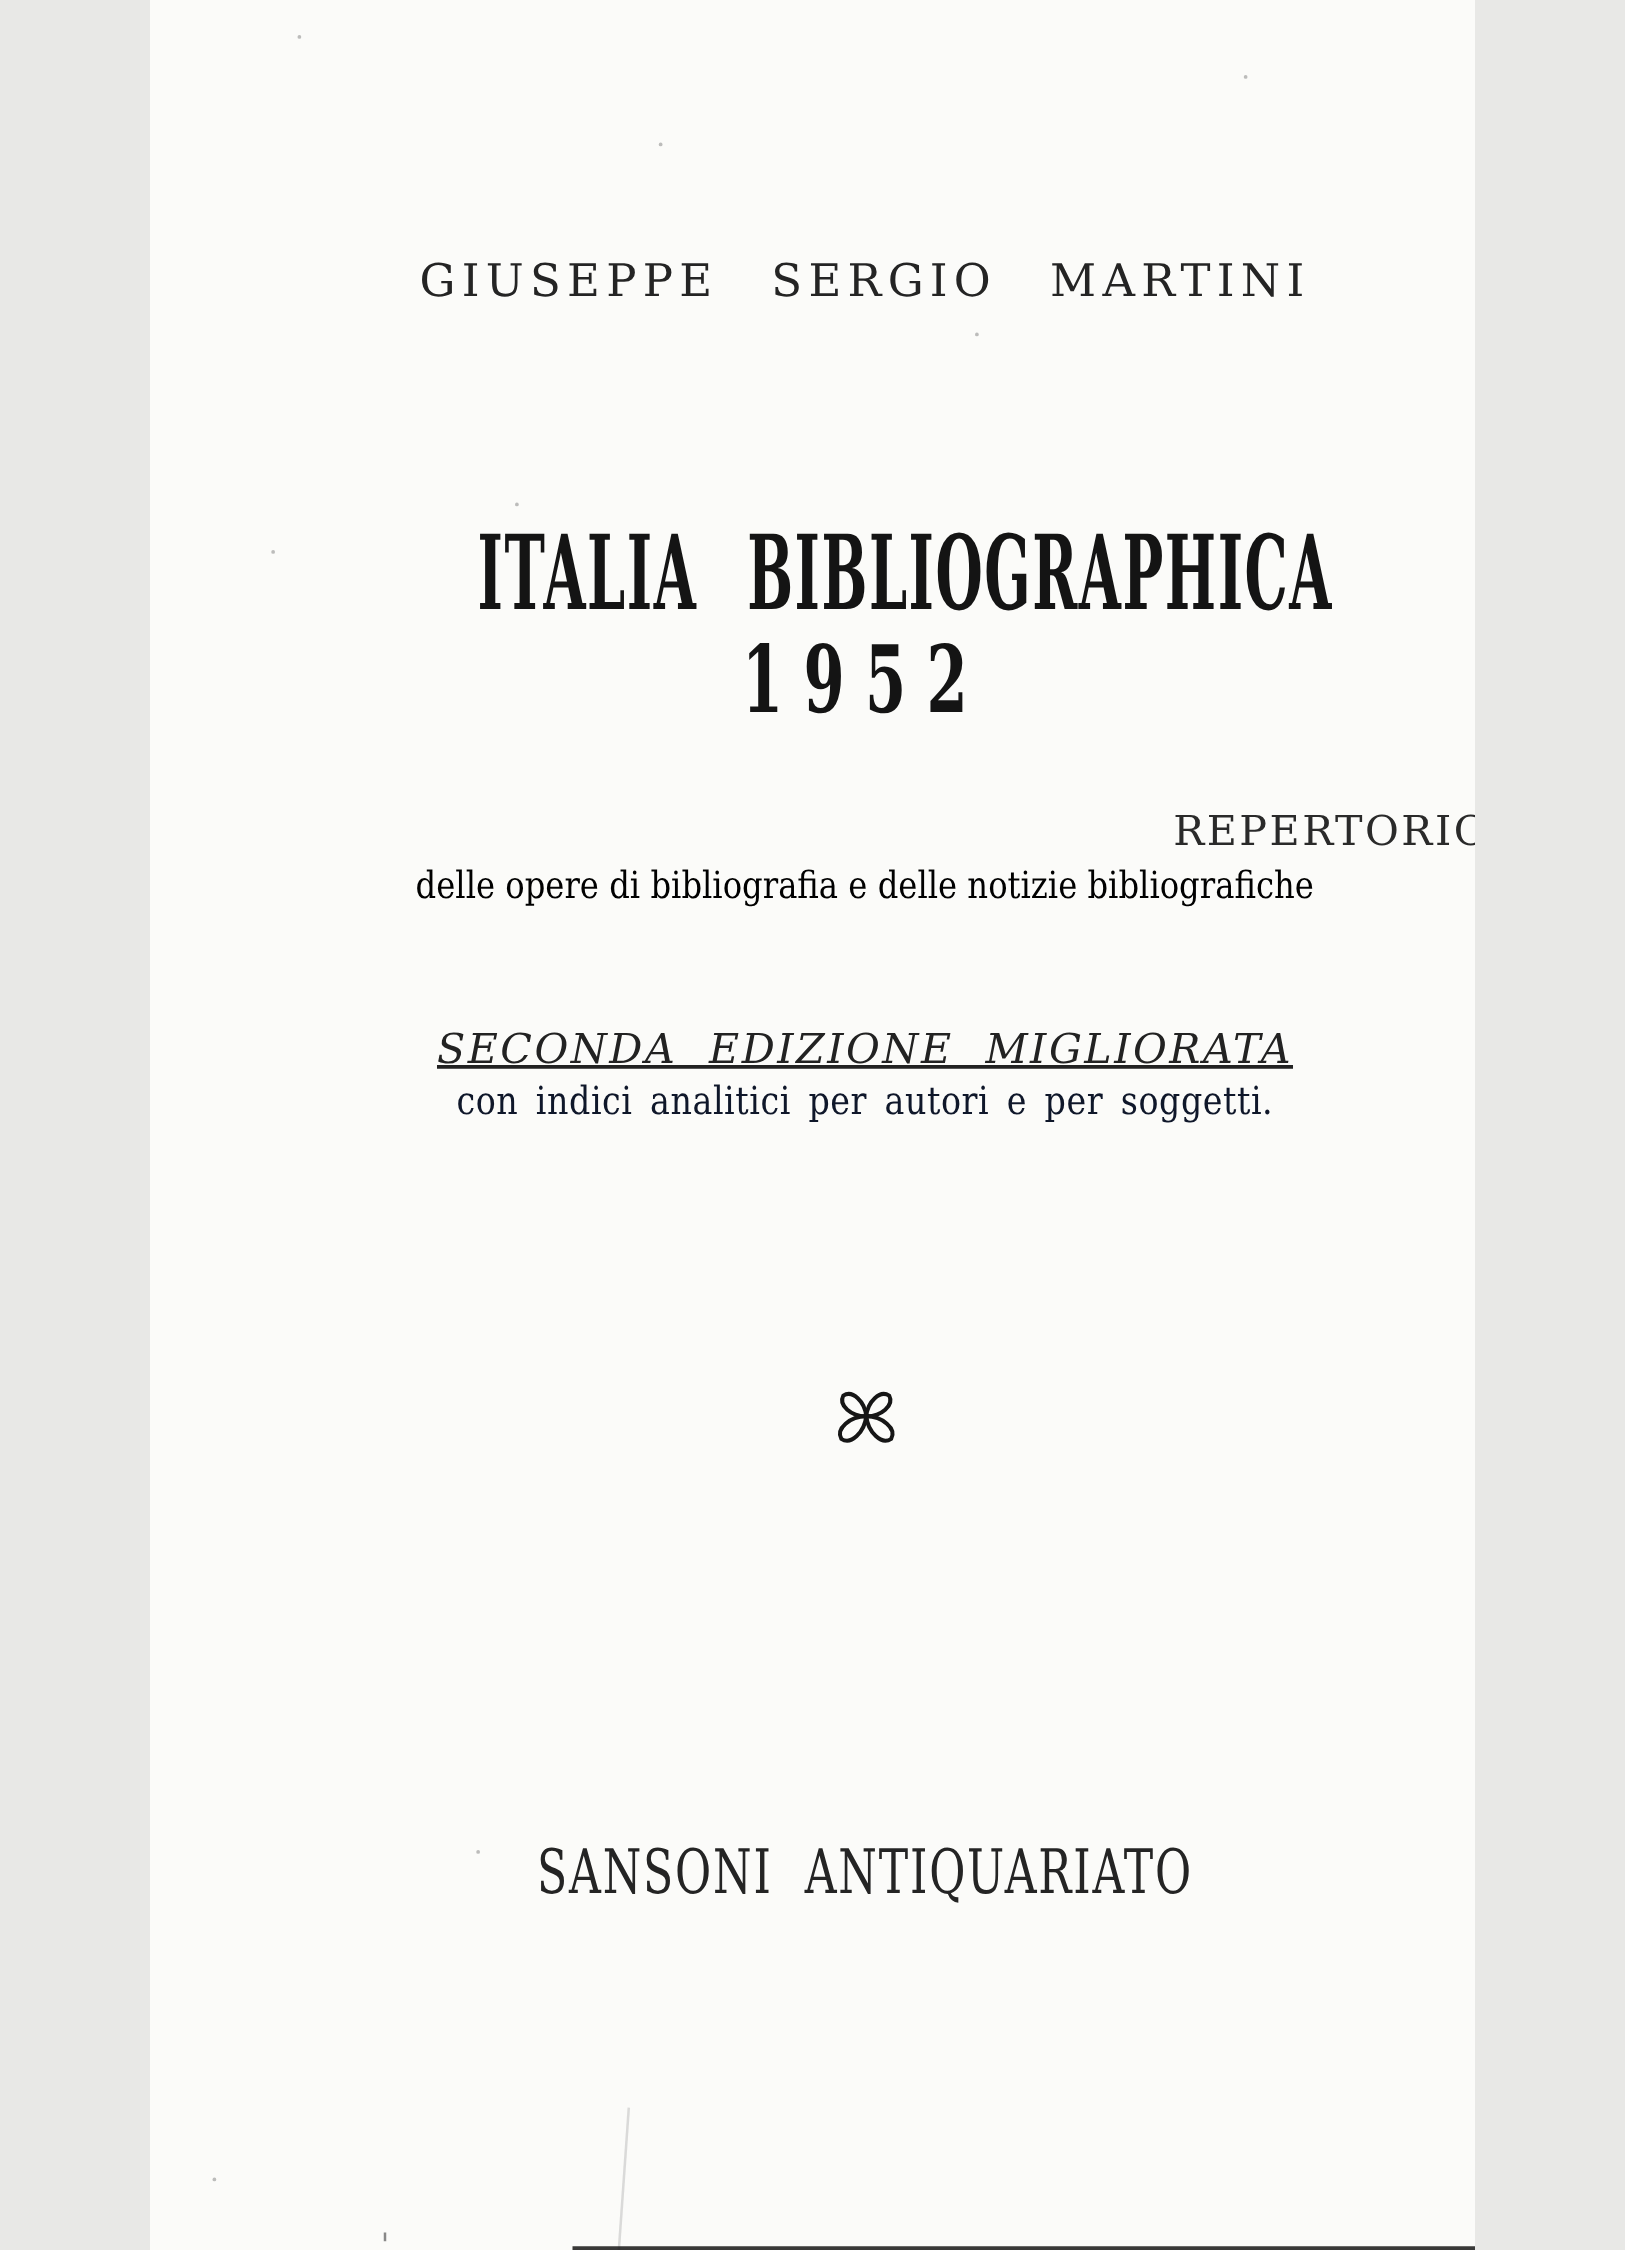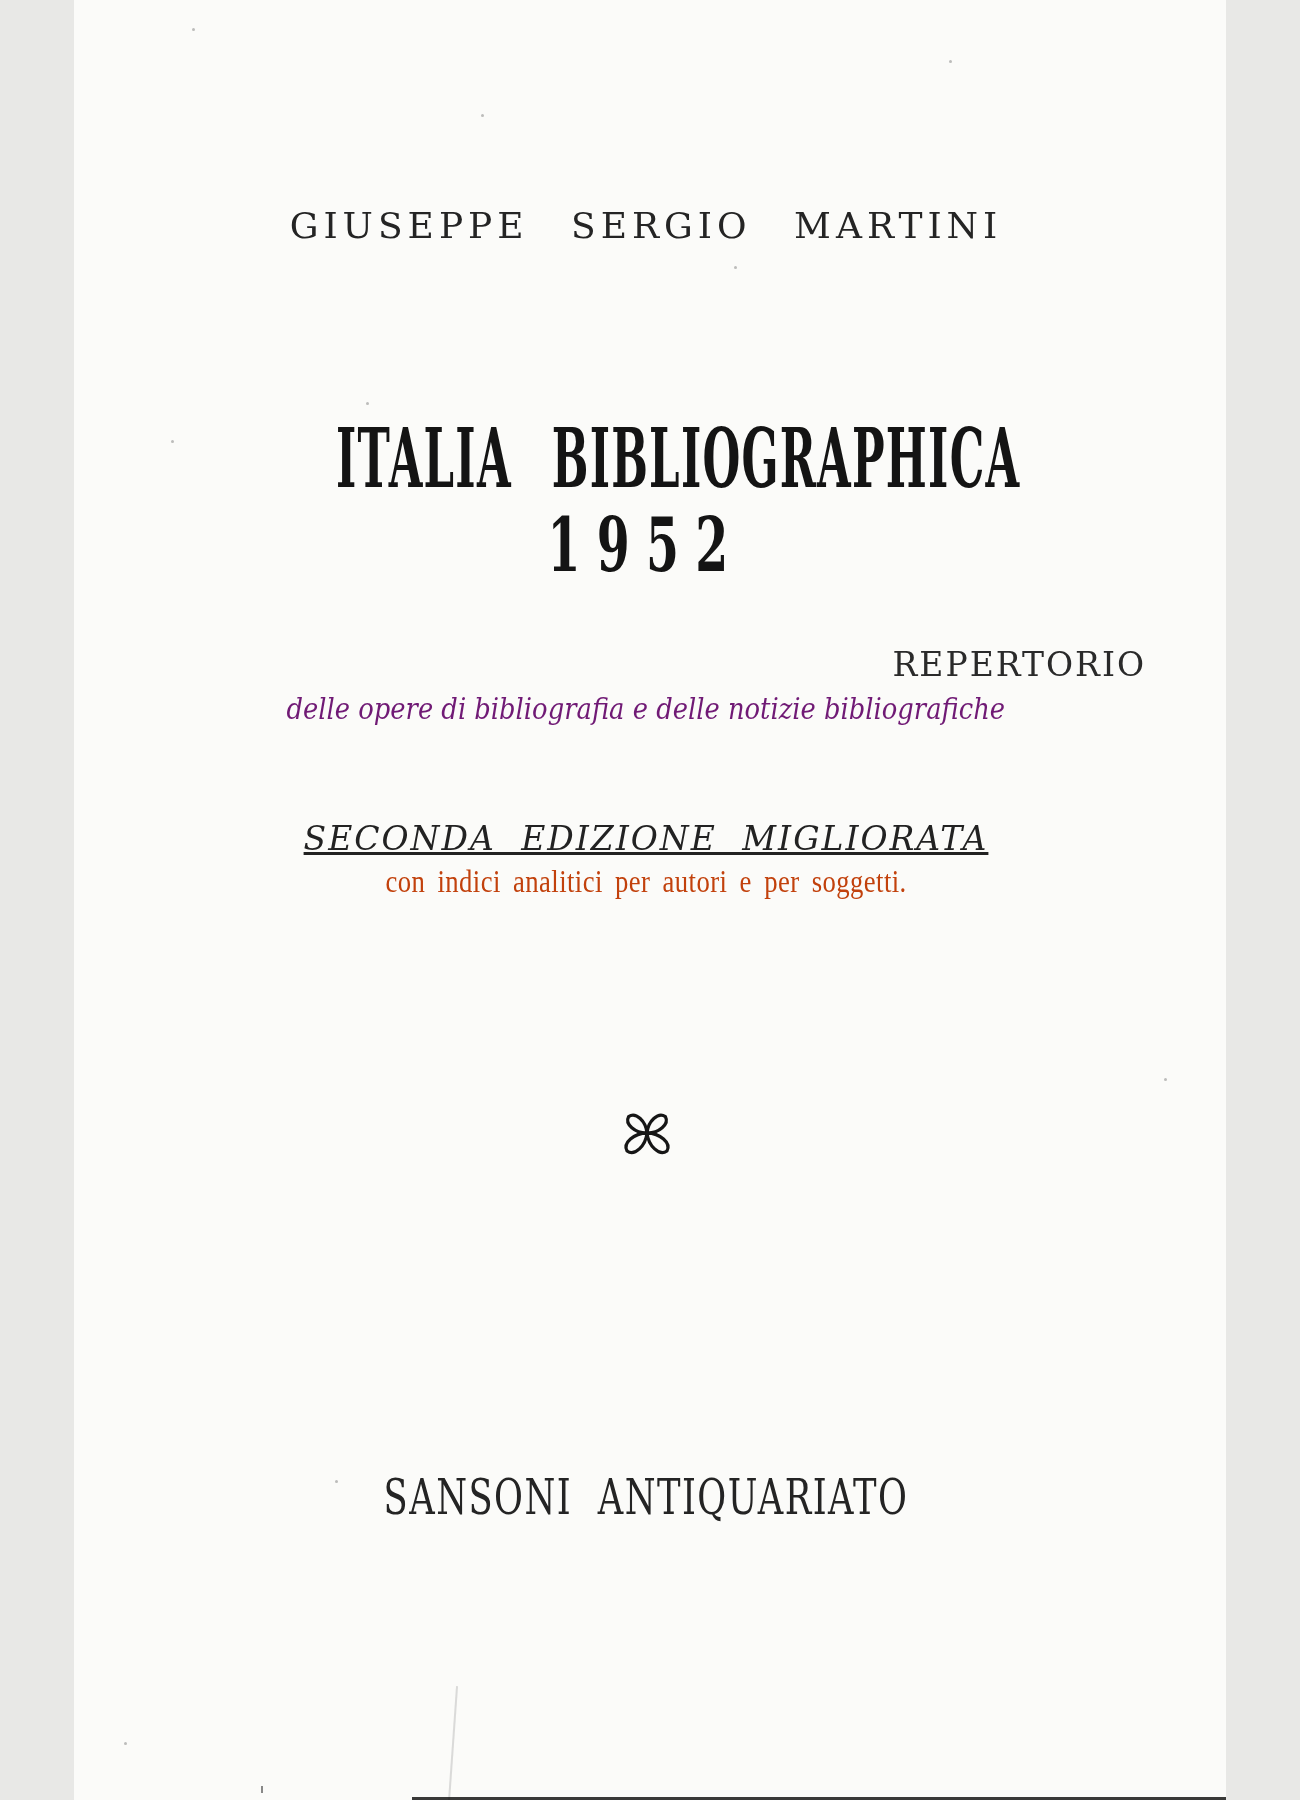--- a/index.html
+++ b/index.html
@@ -1,18 +1,18 @@
 <!DOCTYPE html>
 <html><head>
 <meta charset="utf-8">
 <style>
   html,body { margin:0; padding:0; background:#e8e8e6; }
   .scan {
     position:relative;
-    width:1152px; height:1800px;
+    width:1060px; height:1800px;
     margin:0 auto;
     background:#fbfbf9;
     font-family:"DejaVu Serif", serif;
     color:#1f1f1f;
     overflow:hidden;
   }
   .line {
     position:absolute;
     left:72px; width:1000px;
     text-align:center;
@@ -48,23 +48,22 @@
     transform-origin:center center;
   }
   .repertorio {
     top:645px;
     font-size:33px;
     letter-spacing:2px;
     color:#2a2a2a;
     text-align:right;
   }
   .sub1, .sub2 {
-    font-style:italic;
     font-size:30px;
-    color:#701a75;
+    color:#000000;
   }
   .sub1 { top:691px; }
   .sub2 { top:727px; word-spacing:9px; }
   .squeeze {
     display:inline-block;
     transform:scaleX(0.86);
     transform-origin:center center;
   }
   .ed1 {
     top:819px;
@@ -73,22 +72,21 @@
     letter-spacing:2px;
     word-spacing:13px;
     color:#222;
     text-decoration:underline;
   }
   .ed2 {
     top:863px;
     font-size:31px;
     letter-spacing:0.5px;
     word-spacing:6px;
-    color:#c2410c;
-    font-family:Liberation Serif, serif;
+    color:#0f172a;
   }
   .publisher {
     top:1469px;
     font-size:49px;
     letter-spacing:2px;
     word-spacing:18px;
     color:#242424;
     transform:scale(0.72,1);
     transform-origin:center center;
   }

